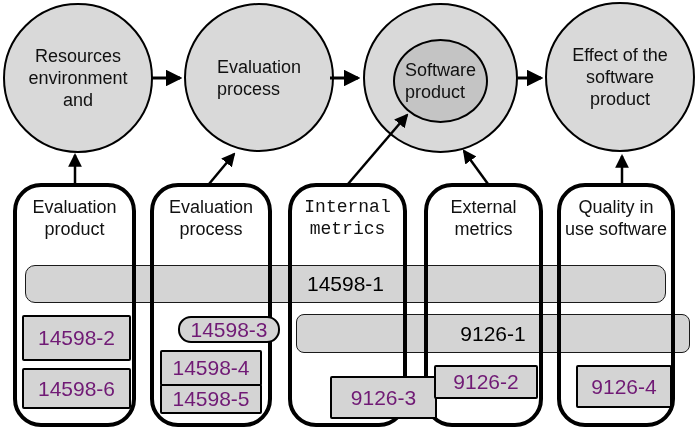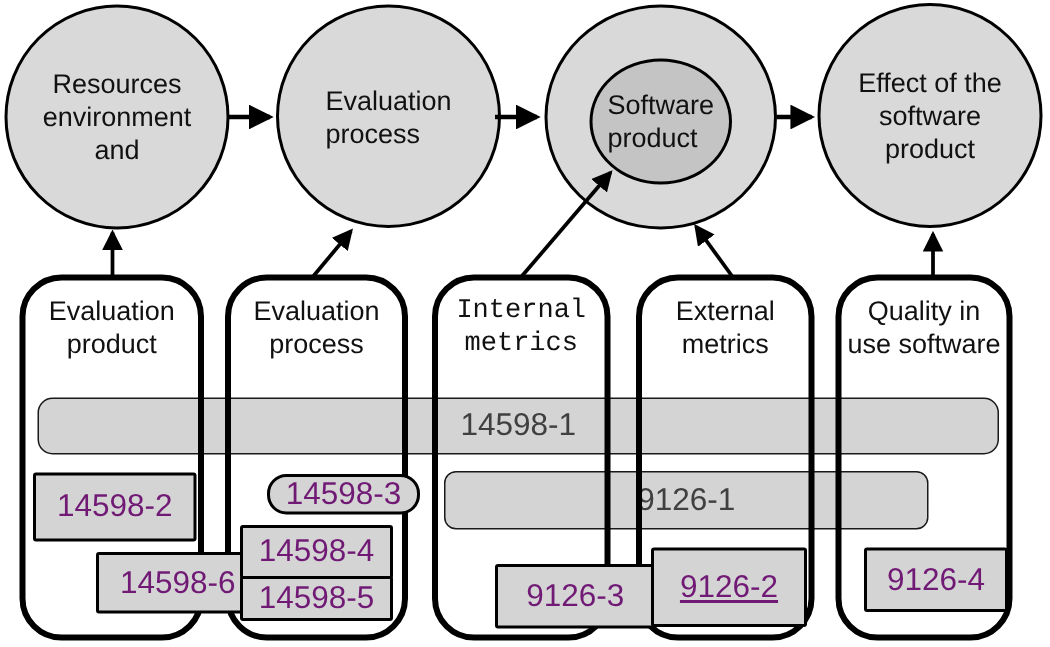--- a/index.html
+++ b/index.html
@@ -52,21 +52,21 @@
   }
   
   .bar {
     position: absolute;
     background: var(--box-fill);
     border: 1.5px solid #1a1a1a;
     display: flex;
     align-items: center;
     justify-content: center;
     font-size: 21px;
-    color: #404040;
+    color: #000000;
     z-index: 1;
   }
   
   .col {
     position: absolute;
     top: 183px;
     height: 244px;
     border: 4px solid var(--outline);
     border-radius: 28px;
     background: transparent;
@@ -135,21 +135,21 @@
     <div class="txt">
       <div>Effect of the</div>
       <div>software</div>
       <div>product</div>
     </div>
   </div>
 
   <div class="bar" style="left:25px; top:265px; width:641px; height:38px; border-radius:10px;">
     <span>14598-1</span>
   </div>
-  <div class="bar" style="left:296px; top:314px; width:323px; height:39px; border-radius:8px;">
+  <div class="bar" style="left:296px; top:314px; width:394px; height:39px; border-radius:8px;">
     <span>9126-1</span>
   </div>
 
   <div class="col" style="left:13px; width:123px;">
     <div class="col-label">
       <div>Evaluation</div>
       <div>product</div>
     </div>
   </div>
   <div class="col" style="left:150px; width:122px;">
@@ -171,28 +171,28 @@
     </div>
   </div>
   <div class="col" style="left:557px; width:118px;">
     <div class="col-label">
       <div>Quality in</div>
       <div>use software</div>
     </div>
   </div>
 
   <div class="sbox" style="left:22px;  top:315px; width:109px; height:46px;">14598-2</div>
-  <div class="sbox" style="left:22px;  top:368px; width:109px; height:41px;margin-left:42px;">14598-6</div>
+  <div class="sbox" style="left:22px;  top:368px; width:109px; height:41px;">14598-6</div>
 
   <div class="sbox" style="left:178px; top:316px; width:102px; height:27px;border-radius:13px;">14598-3</div>
   <div class="sbox" style="left:160px; top:350px; width:102px; height:36px;">14598-4</div>
   <div class="sbox" style="left:160px; top:384px; width:102px; height:30px;">14598-5</div>
 
   <div class="sbox" style="left:295px; top:376px; width:107px; height:43px;margin-left:35px;">9126-3</div>
-  <div class="sbox" style="left:434px; top:365px; width:104px; height:53px;text-decoration:underline;">9126-2</div>
+  <div class="sbox" style="left:434px; top:365px; width:104px; height:34px;">9126-2</div>
   <div class="sbox" style="left:576px; top:365px; width:96px;  height:43px;">9126-4</div>
 
   <svg id="arrows" width="700" height="431" viewBox="0 0 700 431">
     <defs>
       <marker id="ah" viewBox="0 0 10 10" refX="8.5" refY="5" markerWidth="5.5" markerHeight="5.5" orient="auto-start-reverse">
         <path d="M0,0 L10,5 L0,10 z" fill="#000"></path>
       </marker>
     </defs>
 
     <line x1="152" y1="78" x2="180" y2="78" stroke-width="3" marker-end="url(#ah)"></line>

